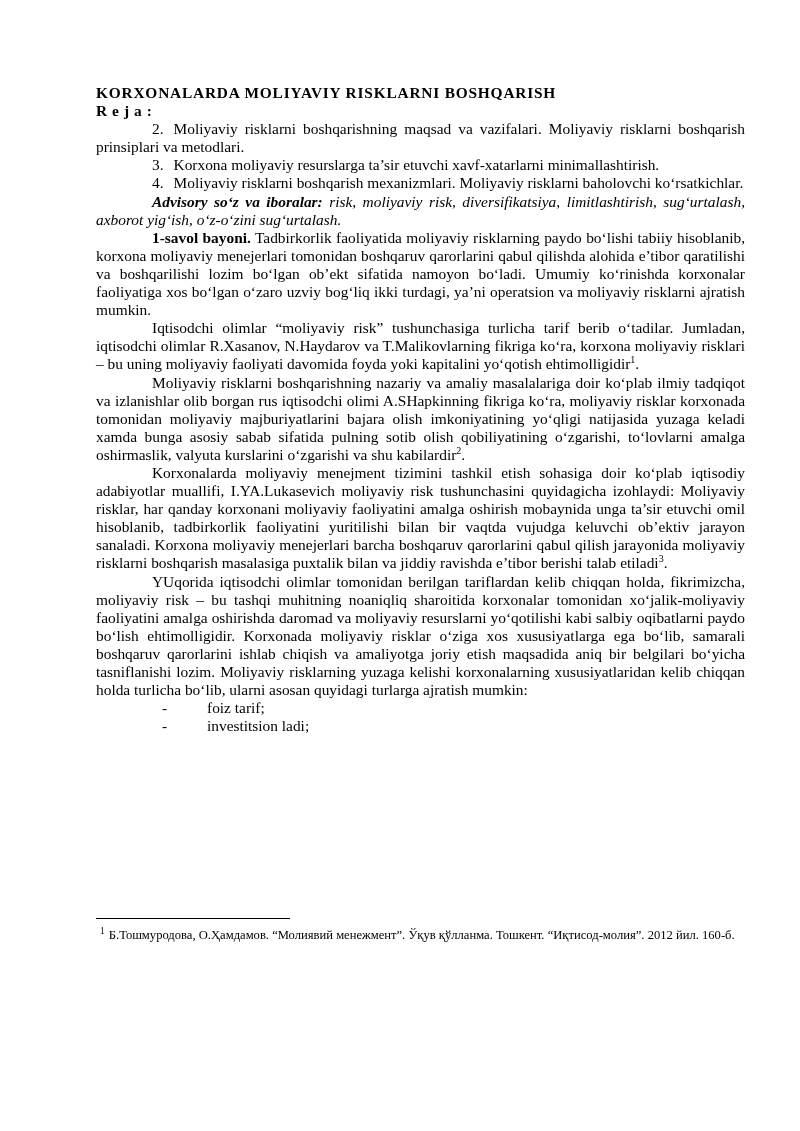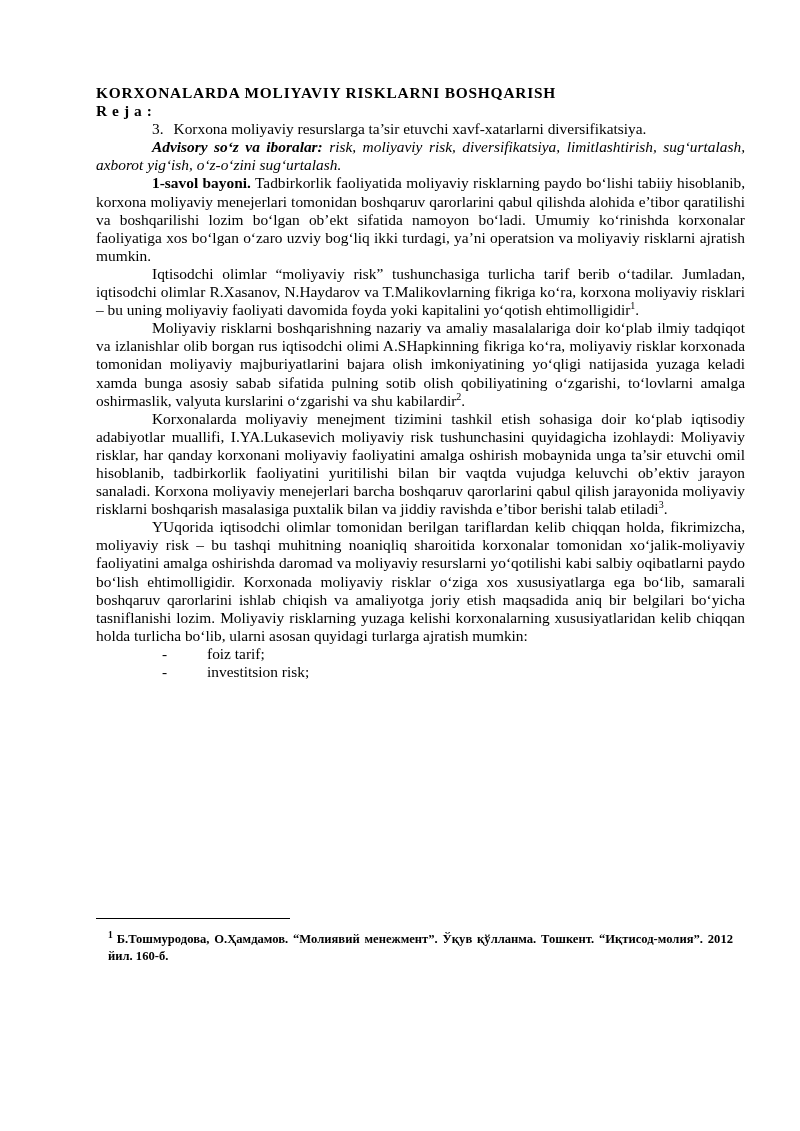--- a/index.html
+++ b/index.html
@@ -31,52 +31,54 @@
   .bullet .dash { display: inline-block; width: 45px; }
   .footnotes {
     position: absolute;
     left: 96px;
     right: 55px;
     top: 918px;
     font-size: 12.6px;
     line-height: 16.6px;
   }
   .fn-sep { width: 194px; height: 0; border-top: 1px solid #000; margin-bottom: 8px; }
-  .footnotes p { margin: 12px; text-align: justify; font-weight: bold; }
+  .footnotes p { margin: 4px; text-align: justify; }
   .fn-spaced { letter-spacing: 1.4px; }
   .footnotes sup { font-size: 9.5px; padding-right: 4px; }
 </style>
 </head>
 <body>
 
 <div class="page">
 
   <p class="doc-title">KORXONALARDA MOLIYAVIY RISKLARNI BOSHQARISH</p>
   <p class="plan-heading">Reja:</p>
 
 
+  <p class="indent"><span class="plan-num">2.</span><span>Moliyaviy risklarni boshqarishning maqsad va vazifalari. Moliyaviy risklarni boshqarish prinsiplari va metodlari.</span></p>
 
-  <p class="indent"><span class="plan-num">3.</span><span>Korxona moliyaviy resurslarga ta’sir etuvchi xavf-xatarlarni diversifikatsiya.</span></p>
+  <p class="indent"><span class="plan-num">3.</span><span>Korxona moliyaviy resurslarga ta’sir etuvchi xavf-xatarlarni minimallashtirish.</span></p>
 
+  <p class="indent"><span class="plan-num">4.</span><span>Moliyaviy risklarni boshqarish mexanizmlari. Moliyaviy risklarni baholovchi ko‘rsatkichlar.</span></p>
 
   <p class="indent keywords"><span class="kw-label">Advisory so‘z va iboralar:</span><span> risk, moliyaviy risk, diversifikatsiya, limitlashtirish, sug‘urtalash, axborot yig‘ish, o‘z-o‘zini sug‘urtalash.</span></p>
 
   <p class="indent first-question"><span class="para-lead">1-savol bayoni.</span><span> Tadbirkorlik faoliyatida moliyaviy risklarning paydo bo‘lishi tabiiy hisoblanib, korxona moliyaviy menejerlari tomonidan boshqaruv qarorlarini qabul qilishda alohida e’tibor qaratilishi va boshqarilishi lozim bo‘lgan ob’ekt sifatida namoyon bo‘ladi. Umumiy ko‘rinishda korxonalar faoliyatiga xos bo‘lgan o‘zaro uzviy bog‘liq ikki turdagi, ya’ni operatsion va moliyaviy risklarni ajratish mumkin.</span></p>
 
   <p class="indent"><span>Iqtisodchi olimlar “moliyaviy risk” tushunchasiga turlicha tarif berib o‘tadilar. Jumladan, iqtisodchi olimlar R.Xasanov, N.Haydarov va T.Malikovlarning fikriga ko‘ra, korxona moliyaviy risklari – bu uning moliyaviy faoliyati davomida foyda yoki kapitalini yo‘qotish ehtimolligidir</span><sup>1</sup><span>.</span></p>
 
   <p class="indent"><span>Moliyaviy risklarni boshqarishning nazariy va amaliy masalalariga doir ko‘plab ilmiy tadqiqot va izlanishlar olib borgan rus iqtisodchi olimi A.SHapkinning fikriga ko‘ra, moliyaviy risklar korxonada tomonidan moliyaviy majburiyatlarini bajara olish imkoniyatining yo‘qligi natijasida yuzaga keladi xamda bunga asosiy sabab sifatida pulning sotib olish qobiliyatining o‘zgarishi, to‘lovlarni amalga oshirmaslik, valyuta kurslarini o‘zgarishi va shu kabilardir</span><sup>2</sup><span>.</span></p>
 
   <p class="indent"><span>Korxonalarda moliyaviy menejment tizimini tashkil etish sohasiga doir ko‘plab iqtisodiy adabiyotlar muallifi, I.YA.Lukasevich moliyaviy risk tushunchasini quyidagicha izohlaydi: Moliyaviy risklar, har qanday korxonani moliyaviy faoliyatini amalga oshirish mobaynida unga ta’sir etuvchi omil hisoblanib, tadbirkorlik faoliyatini yuritilishi bilan bir vaqtda vujudga keluvchi ob’ektiv jarayon sanaladi. Korxona moliyaviy menejerlari barcha boshqaruv qarorlarini qabul qilish jarayonida moliyaviy risklarni boshqarish masalasiga puxtalik bilan va jiddiy ravishda e’tibor berishi talab etiladi</span><sup>3</sup><span>.</span></p>
 
   <p class="indent"><span>YUqorida iqtisodchi olimlar tomonidan berilgan tariflardan kelib chiqqan holda, fikrimizcha, moliyaviy risk – bu tashqi muhitning noaniqliq sharoitida korxonalar tomonidan xo‘jalik-moliyaviy faoliyatini amalga oshirishda daromad va moliyaviy resurslarni yo‘qotilishi kabi salbiy oqibatlarni paydo bo‘lish ehtimolligidir. Korxonada moliyaviy risklar o‘ziga xos xususiyatlarga ega bo‘lib, samarali boshqaruv qarorlarini ishlab chiqish va amaliyotga joriy etish maqsadida aniq bir belgilari bo‘yicha tasniflanishi lozim. Moliyaviy risklarning yuzaga kelishi korxonalarning xususiyatlaridan kelib chiqqan holda turlicha bo‘lib, ularni asosan quyidagi turlarga ajratish mumkin:</span></p>
 
   <p class="bullet"><span class="dash">-</span><span>foiz tarif;</span></p>
 
-  <p class="bullet"><span class="dash">-</span><span>investitsion risk;</span></p>
+  <p class="bullet"><span class="dash">-</span><span>investitsion ladi;</span></p>
 
 
   <div class="footnotes">
     <div class="fn-sep"></div>
 
     <p><sup>1</sup><span>Б.Тошмуродова, О.Ҳамдамов. “Молиявий менежмент”. Ўқув қўлланма. Тошкент. “Иқтисод-молия”. 2012 йил. 160-б.</span></p>
 
 
   </div>
 

